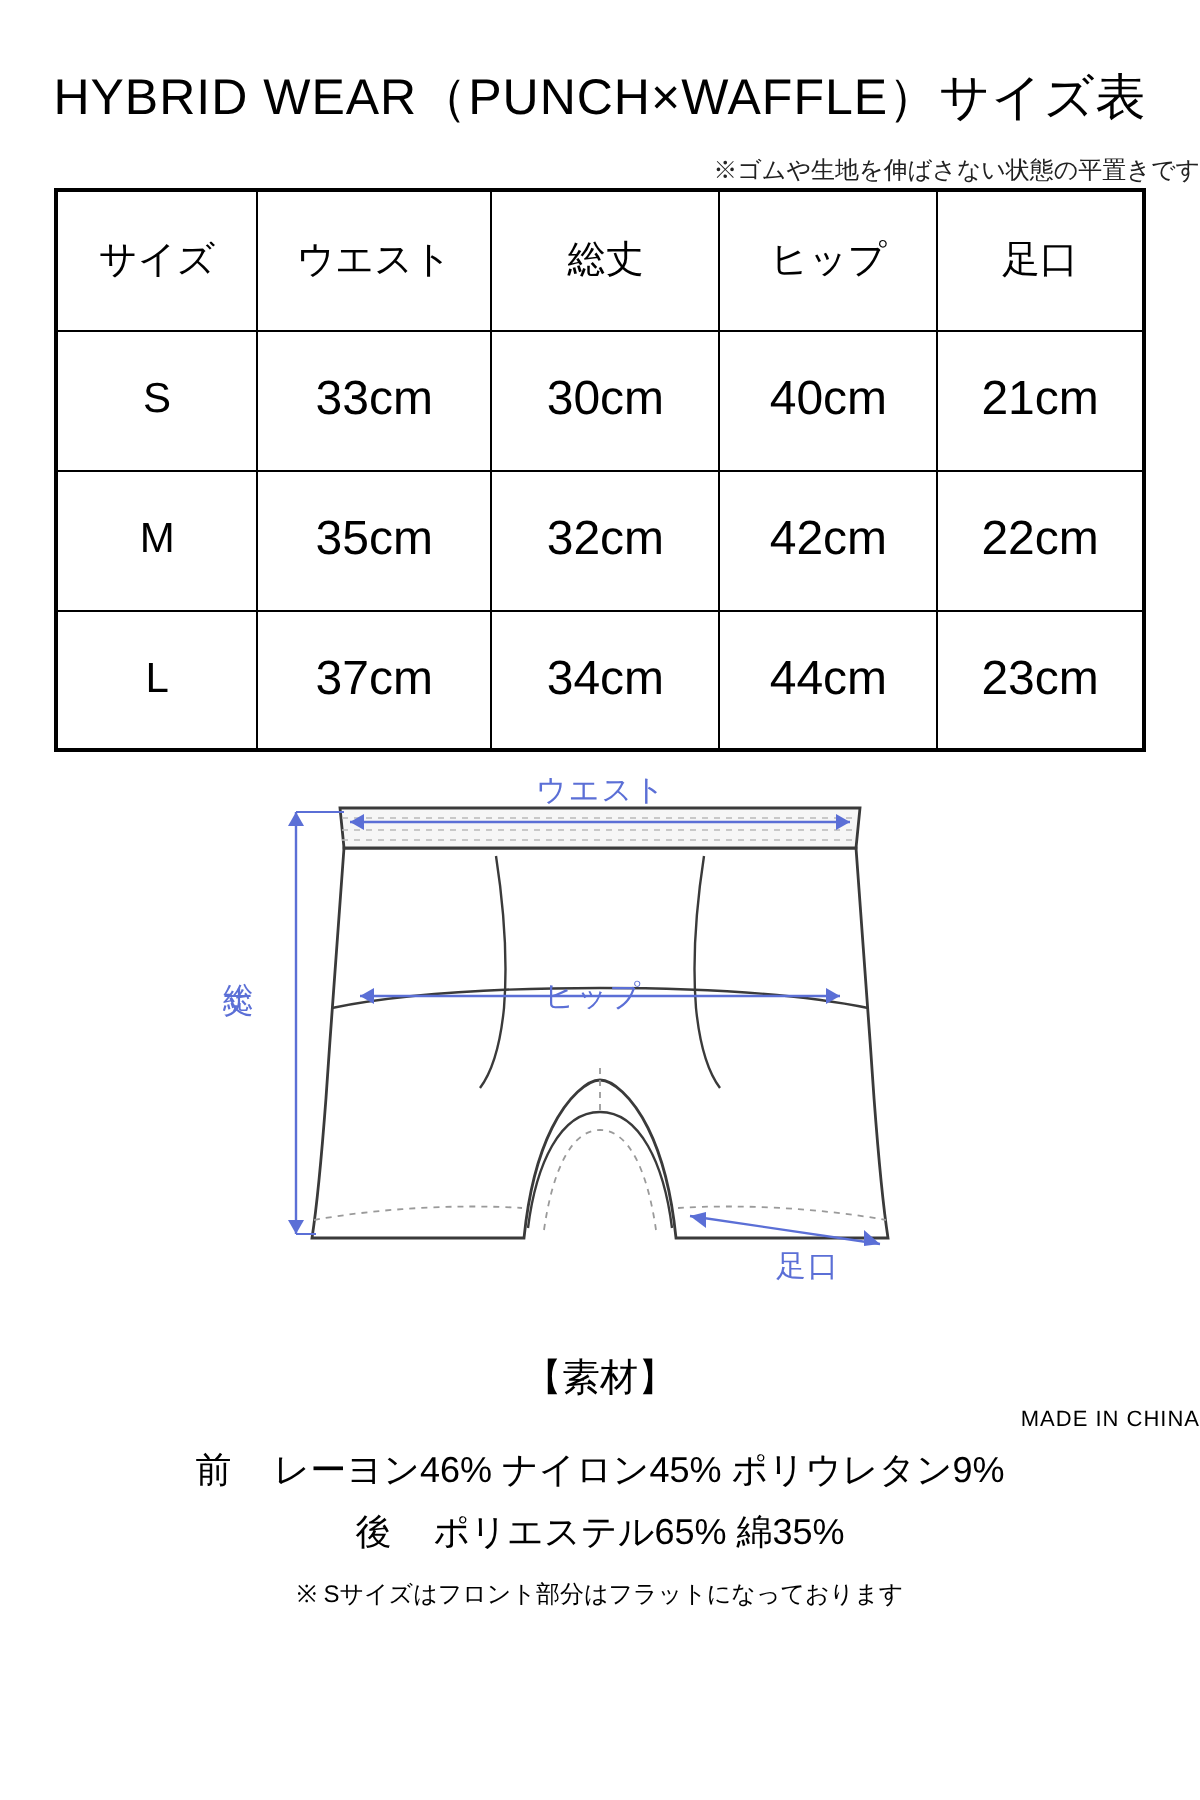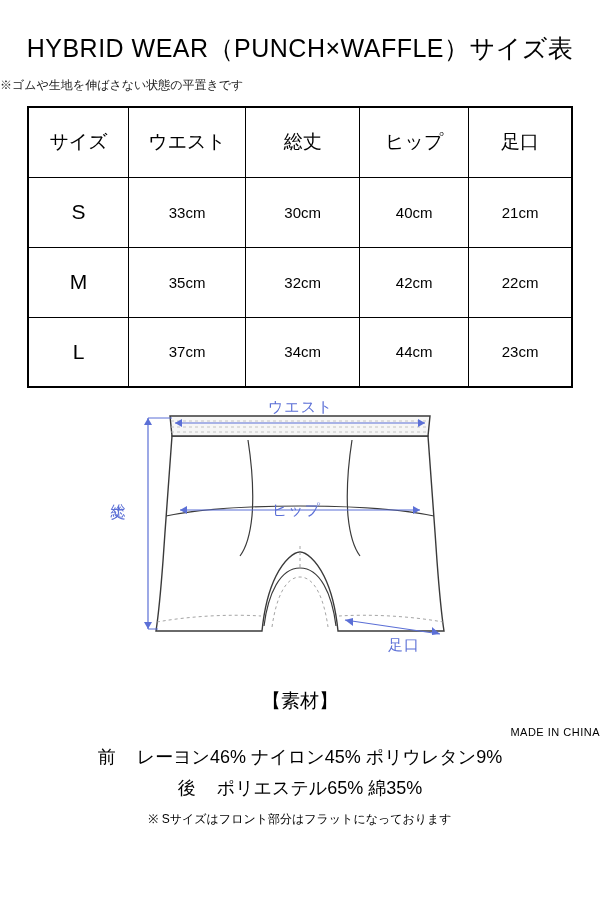--- a/index.html
+++ b/index.html
@@ -18,45 +18,45 @@
 
   
   .title {
     text-align: center;
     font-size: 25px;
     letter-spacing: 0.5px;
     margin-top: 32px;
     font-weight: normal;
   }
   .subnote {
-    text-align: left;
+    text-align: right;
     font-size: 12px;
     color: #222;
     margin-top: 12px;
-    margin-bottom: 12px;
+    margin-bottom: 0;
   }
 
   
   .table-wrap {
     width: 546px;
     margin: 0 auto;
   }
   table.size-table {
     border-collapse: collapse;
     width: 100%;
     border: 2px solid #000;
     table-layout: fixed;
     padding-left: 18px;
   }
   table.size-table th,
   table.size-table td {
     border: 1px solid #000;
     text-align: center;
     font-weight: normal;
-    font-size: 15px;
+    font-size: 24px;
     height: 70px;
     vertical-align: middle;
   }
   table.size-table th {
     font-size: 19px;
   }
   table.size-table td.sz {
     font-size: 21px;
   }
   table.size-table col.c0 { width: 18.5%; }
@@ -89,21 +89,21 @@
   #lbl-len   { left: 108px; top: 95px; }
   #lbl-cuff  { left: 388px; top: 240px; }
 
   
   .material {
     text-align: center;
     margin-top: 2px;
   }
   .material .mhead {
     font-size: 19px;
-    margin-bottom: 12px;
+    margin-bottom: 2px;
   }
   .material .madein {
     font-size: 11px;
     letter-spacing: 0.5px;
     margin-bottom: 6px;
     text-align: right;
   }
   .material .mrow {
     font-size: 18px;
     margin: 7px 0;

